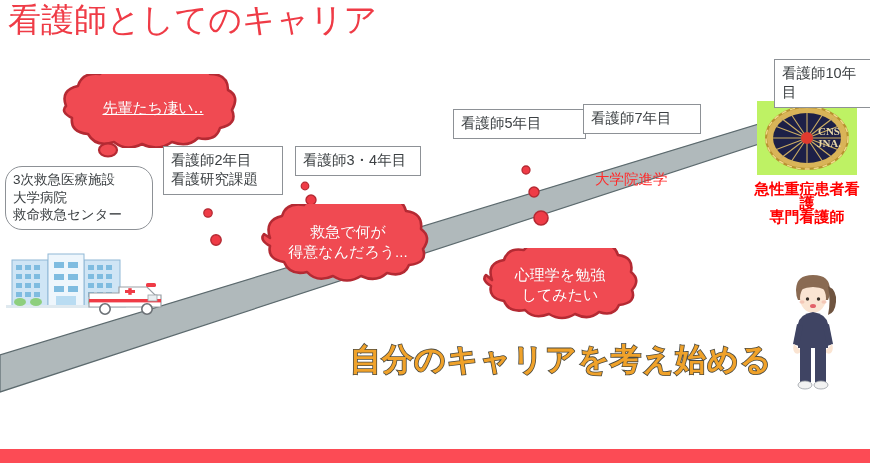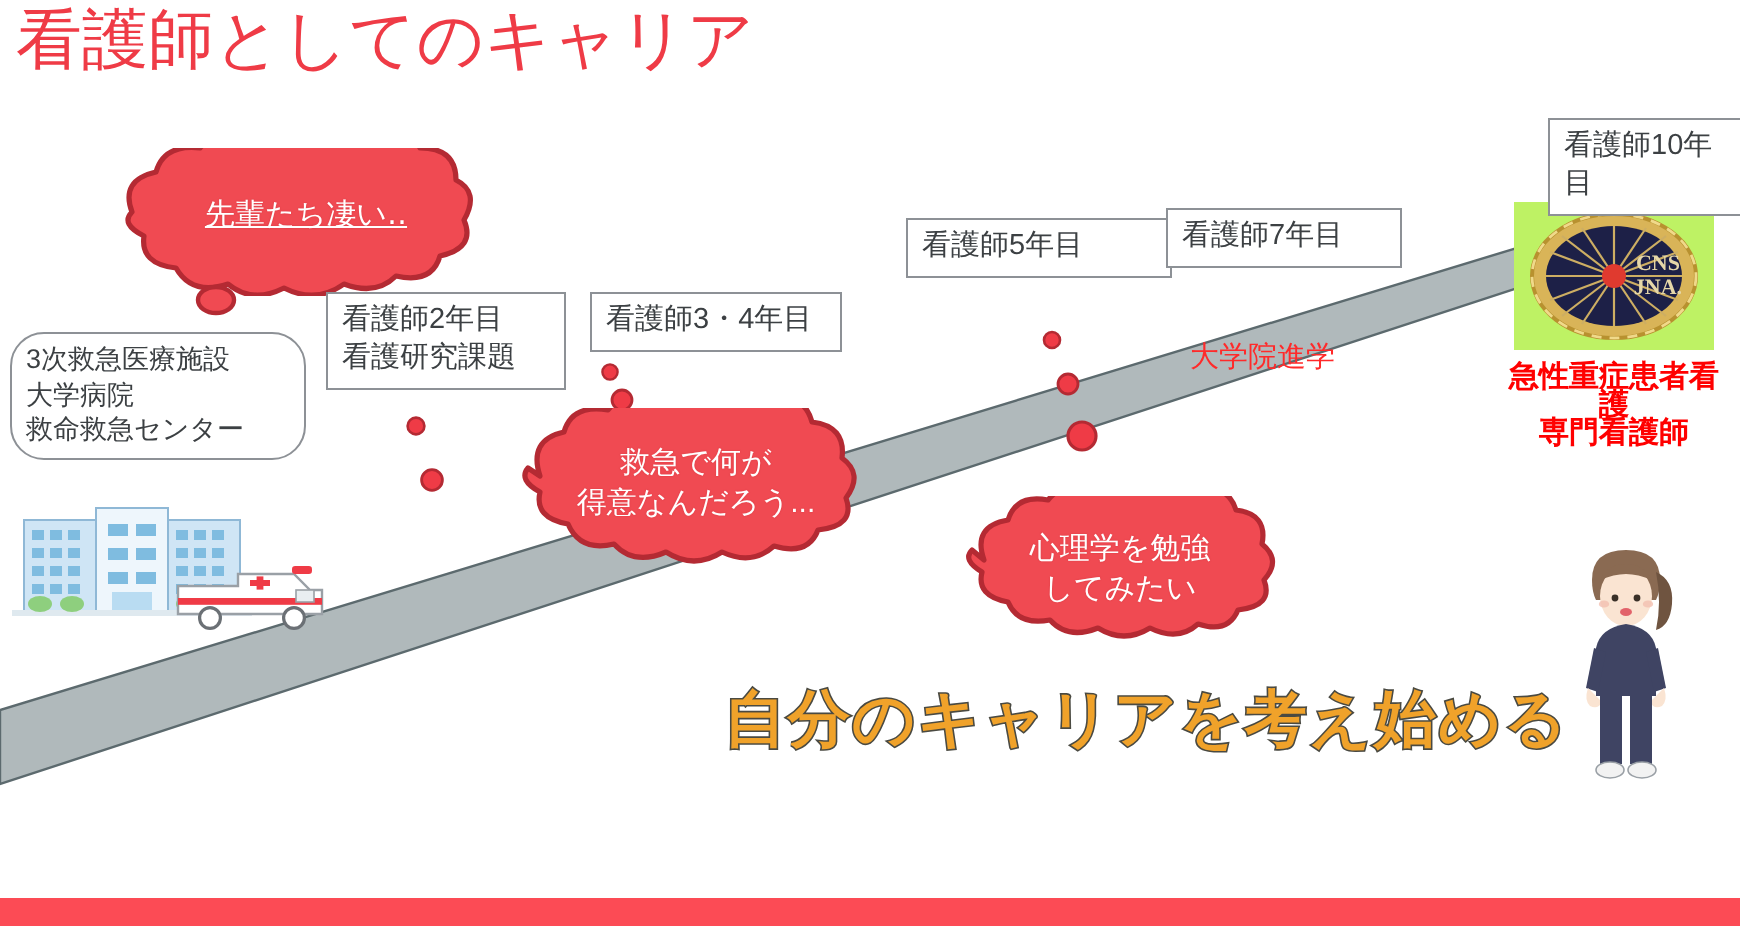--- a/index.html
+++ b/index.html
@@ -260,17 +260,17 @@
 
   <div class="lbl" style="left:583px;top:104px;width:118px;">看護師7年目</div>
 
   <div class="lbl" style="left:745px;top:59px;width:102px;margin-left:29px;">看護師10年目</div>
 
   <div class="redsub" style="left:595px;top:142px;margin-top:28px;">大学院進学</div>
 
   <div class="redbold" style="left:753px;top:182px;width:108px;">急性重症患者看護
 専門看護師</div>
 
-  <div class="gold" style="left:362px;top:341px;">自分のキャリアを考え始める</div>
+  <div class="gold" style="left:350px;top:341px;">自分のキャリアを考え始める</div>
 
   <div class="bottombar"></div>
 
 </div>
 
 </body></html>

